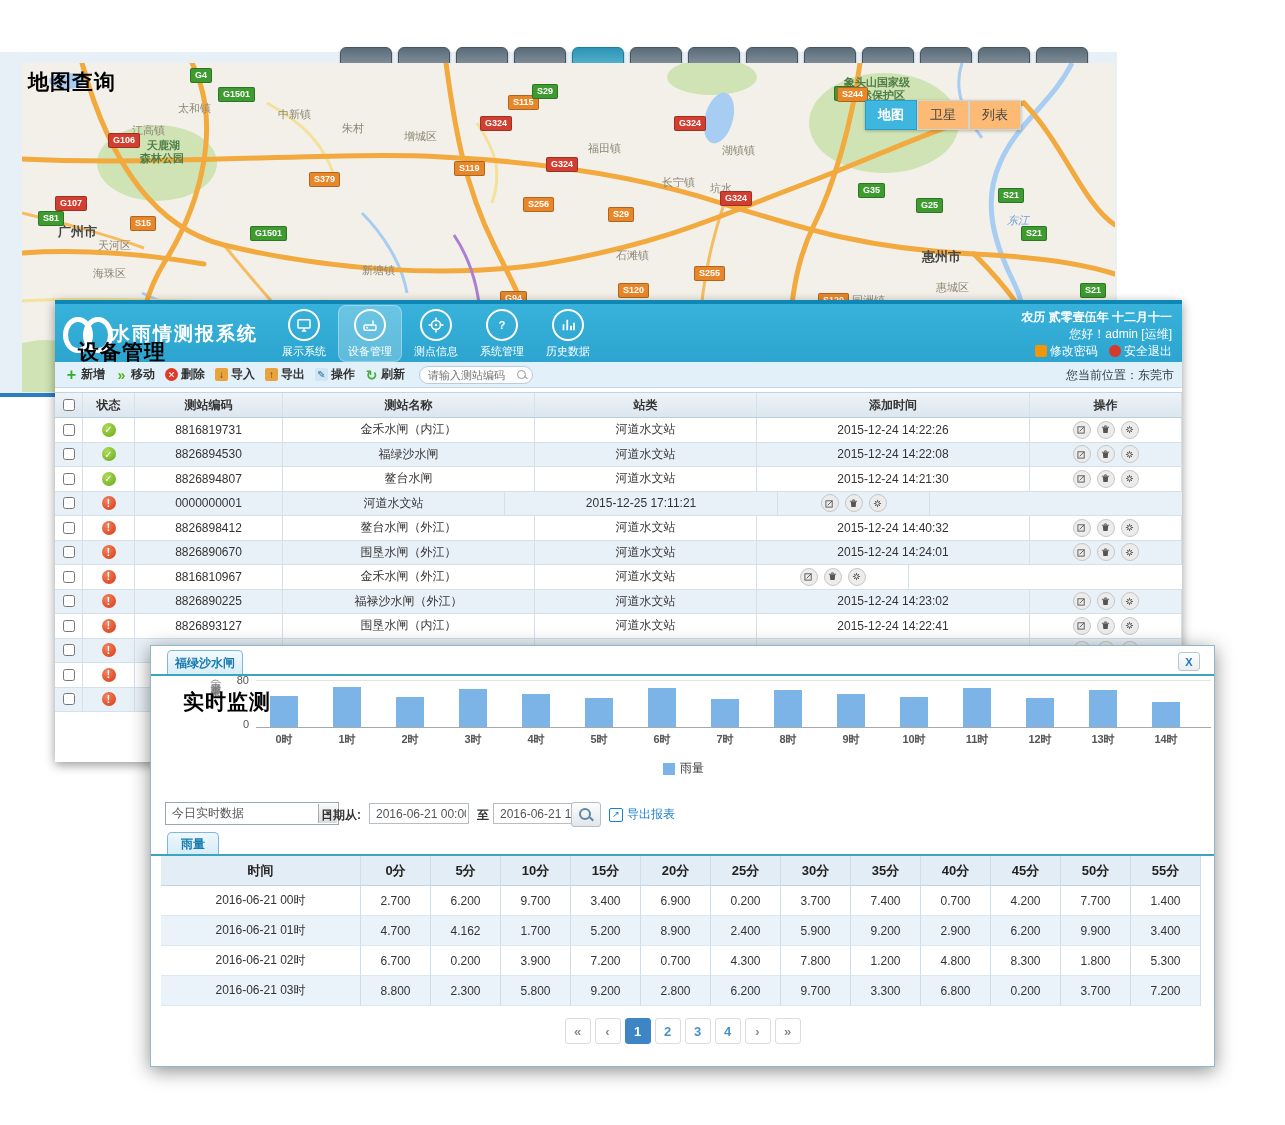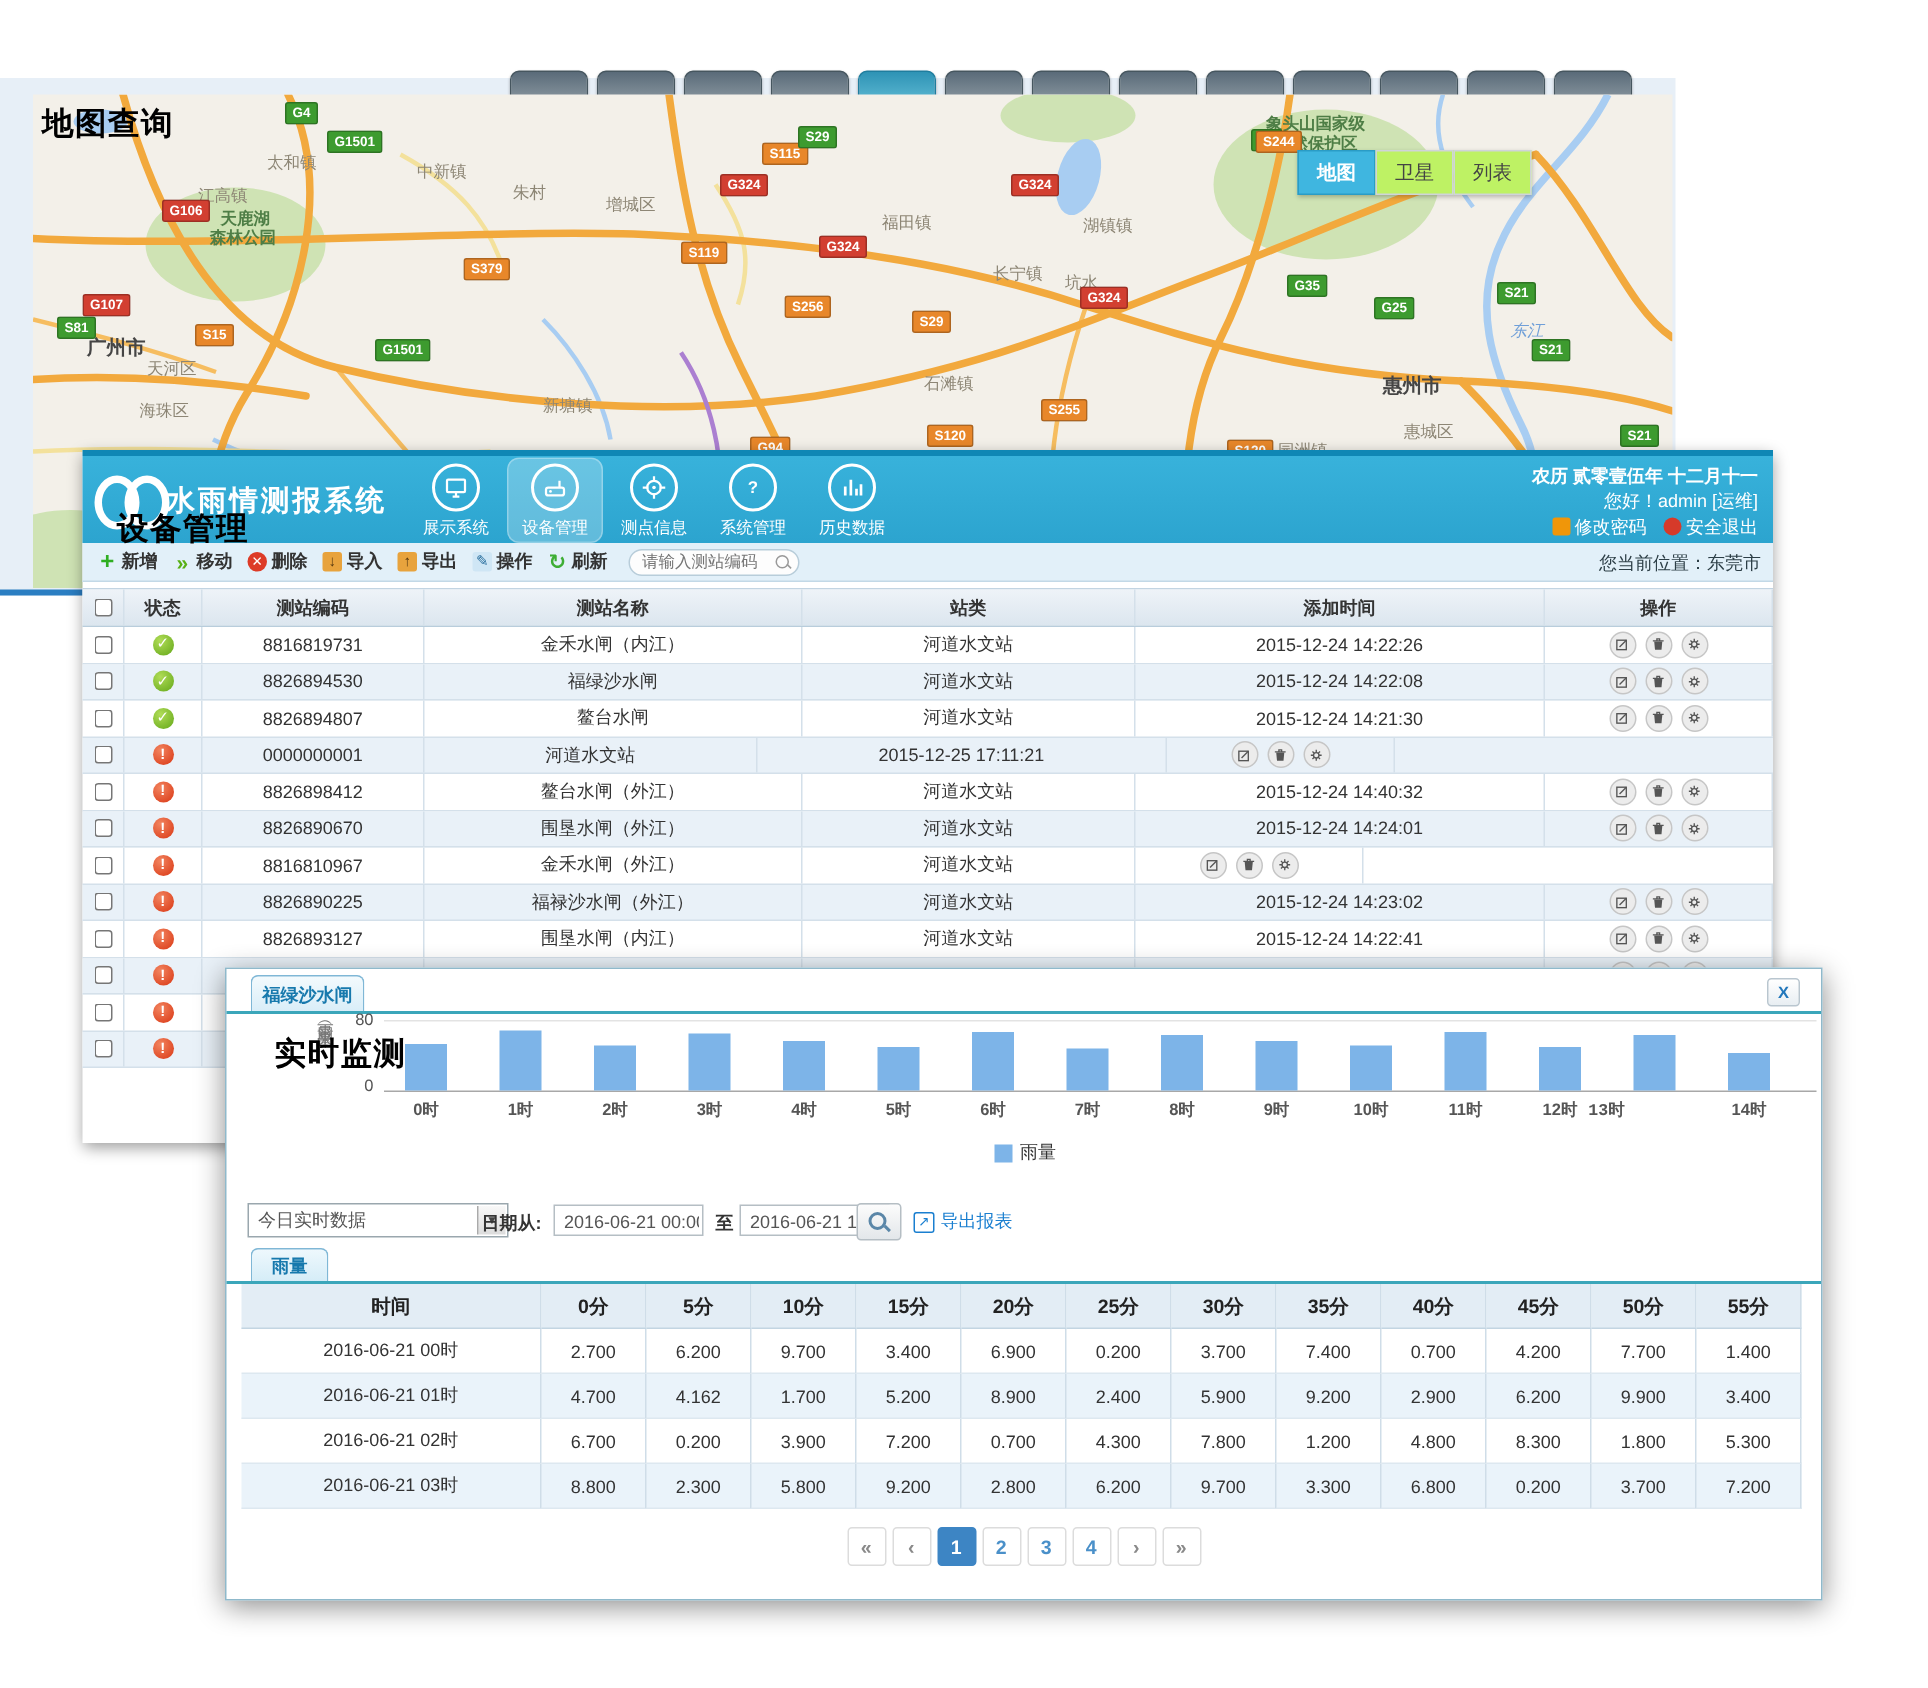--- a/index.html
+++ b/index.html
@@ -17,21 +17,21 @@
   .map-window{position:absolute;left:22px;top:63px;width:1093px;height:329px;background:#f3f0e9;overflow:hidden;z-index:2;}
   .place{position:absolute;color:#8d8675;font-size:11px;white-space:nowrap;z-index:3;}
   .place.city{color:#454545;font-size:13px;font-weight:bold;}
   .place.park{color:#4e7e46;font-size:11px;font-weight:bold;}
   .place.water{color:#6f9fd8;font-style:italic;}
   .badge{position:absolute;font-size:9px;font-weight:bold;color:#fff;padding:1px 4px;border-radius:2px;border:1px solid rgba(0,0,0,.25);z-index:3;line-height:11px;}
   .badge.g{background:#3d9b2f;}
   .badge.r{background:#d23f31;}
   .badge.o{background:#e8872a;}
   .map-controls{position:absolute;left:843px;top:37px;display:flex;z-index:4;box-shadow:0 1px 3px rgba(0,0,0,.25);}
-  .map-btn{min-width:42px;height:28px;line-height:28px;text-align:center;background:#bef264;border:1px solid #cfd4d9;color:#444;font-size:13px;cursor:pointer;padding:0 4px;}
+  .map-btn{min-width:42px;height:28px;line-height:28px;text-align:center;background:#fdba74;border:1px solid #cfd4d9;color:#444;font-size:13px;cursor:pointer;padding:0 4px;}
   .map-btn.active{background:#3fb6e0;color:#fff;border-color:#2a9cc6;font-weight:bold;}
 
   .overlay-label{position:absolute;color:#000;font-size:21px;font-weight:600;letter-spacing:1px;z-index:9;}
 
   
   .win-device{position:absolute;left:55px;top:300px;width:1127px;height:462px;background:#fff;box-shadow:0 3px 10px rgba(0,0,0,.4);z-index:5;}
   .dev-header{position:absolute;left:0;top:0;width:100%;height:62px;background:linear-gradient(#38b2db,#2ca4cf);border-top:4px solid #0f87b5;box-sizing:border-box;}
   .logo{position:absolute;left:8px;top:13px;width:46px;height:32px;}
   .ring{position:absolute;width:20px;height:26px;border:5px solid #fff;border-radius:50%;background:transparent;}
   .app-title{position:absolute;left:56px;top:17px;font-size:19px;font-weight:bold;color:#fff;letter-spacing:2px;}
@@ -763,21 +763,21 @@
         <div class="bar-label" style="left: 510px;">8时</div>
         <div class="bar" style="left: 581px; height: 33px; background: rgb(125, 180, 232);"></div>
         <div class="bar-label" style="left: 573px;">9时</div>
         <div class="bar" style="left: 644px; height: 30px; background: rgb(125, 180, 232);"></div>
         <div class="bar-label" style="left: 636px;">10时</div>
         <div class="bar" style="left: 707px; height: 39px; background: rgb(125, 180, 232);"></div>
         <div class="bar-label" style="left: 699px;">11时</div>
         <div class="bar" style="left: 770px; height: 29px; background: rgb(125, 180, 232);"></div>
         <div class="bar-label" style="left: 762px;">12时</div>
         <div class="bar" style="left: 833px; height: 37px; background: rgb(125, 180, 232);"></div>
-        <div class="bar-label" style="left: 793px; font-family: Liberation Mono, monospace;">13时</div>
+        <div class="bar-label" style="left: 825px;">13时</div>
         <div class="bar" style="left: 896px; height: 25px; background: rgb(125, 180, 232);"></div>
         <div class="bar-label" style="left: 888px;">14时</div>
       </div>
     <div class="legend">
       <span class="legend-sq"></span>
       <span>雨量</span>
     </div>
 
     <div class="flt-select">
       <span>今日实时数据</span>

